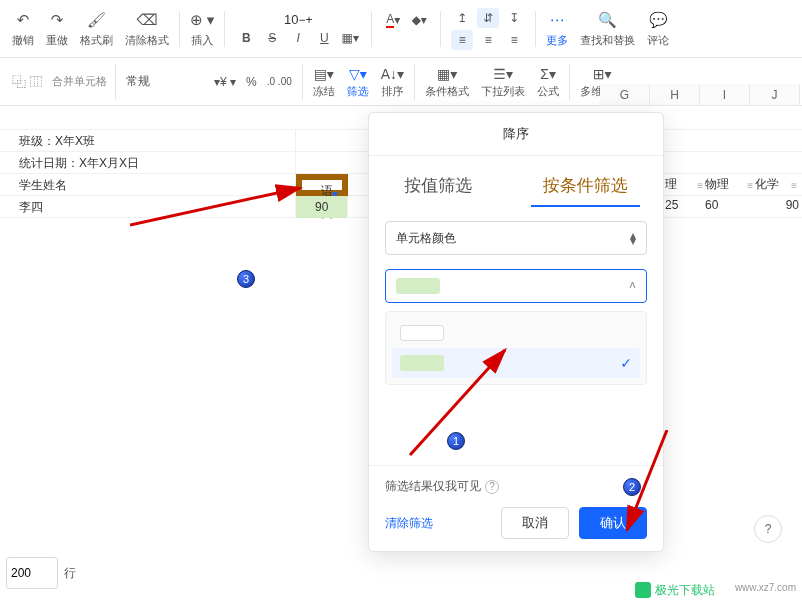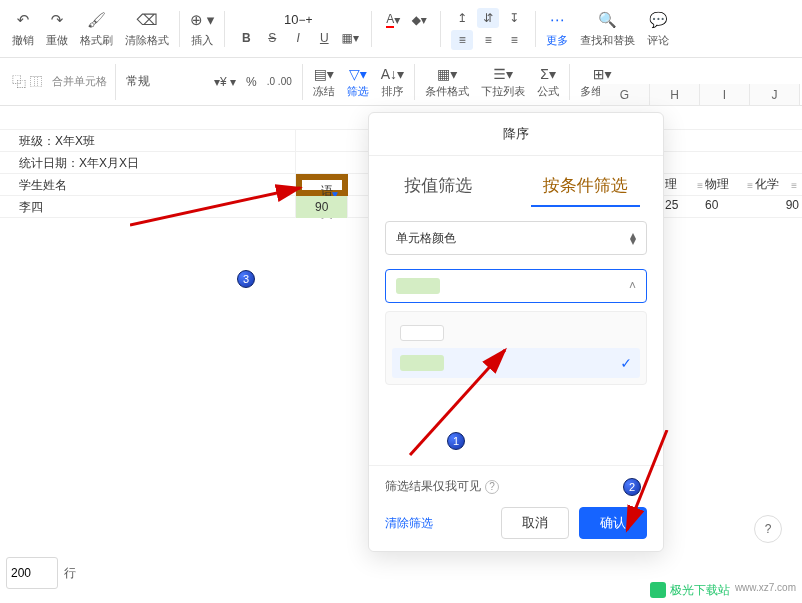--- a/index.html
+++ b/index.html
@@ -63,21 +63,21 @@
 .btns{display:flex;gap:10px}
 .btn{height:32px;padding:0 20px;border-radius:4px;border:1px solid #d9d9d9;background:#fff;display:flex;align-items:center;justify-content:center;font-size:13px}
 .btn.primary{background:#1664ff;color:#fff;border-color:#1664ff}
 .panel{height:440px}
 .arrow{position:absolute;pointer-events:none}
 .badge{width:18px;height:18px;border-radius:50%;background:radial-gradient(circle at 30% 30%,#4b7bff,#1232a8);color:#fff;font-size:11px;display:flex;align-items:center;justify-content:center;border:1px solid #0a1f66;position:absolute}
 .footer-row{position:absolute;left:0;bottom:14px;display:flex;align-items:center;gap:6px;padding-left:6px;color:#555}
 .footer-row input{width:52px;height:32px;border:1px solid #d9d9d9;border-radius:3px;padding:0 4px}
 .help{position:absolute;right:20px;bottom:60px;width:28px;height:28px;border:1px solid #ddd;border-radius:50%;display:flex;align-items:center;justify-content:center;color:#666;background:#fff}
 .watermark{position:absolute;right:6px;bottom:4px;font-size:13px;color:#28c76f;display:flex;align-items:flex-start;gap:4px}
-.watermark .dom{font-size:10px;color:#999;margin-left:1px}
+.watermark .dom{font-size:10px;color:#999;margin-left:16px}
 svg{display:block}
 </style>
 </head>
 <body>
 
 <div class="toolbar1">
   <div class="tb-item">
       <div class="tb-icon">↶</div>
       <div class="tb-label">撤销</div>
     </div>

